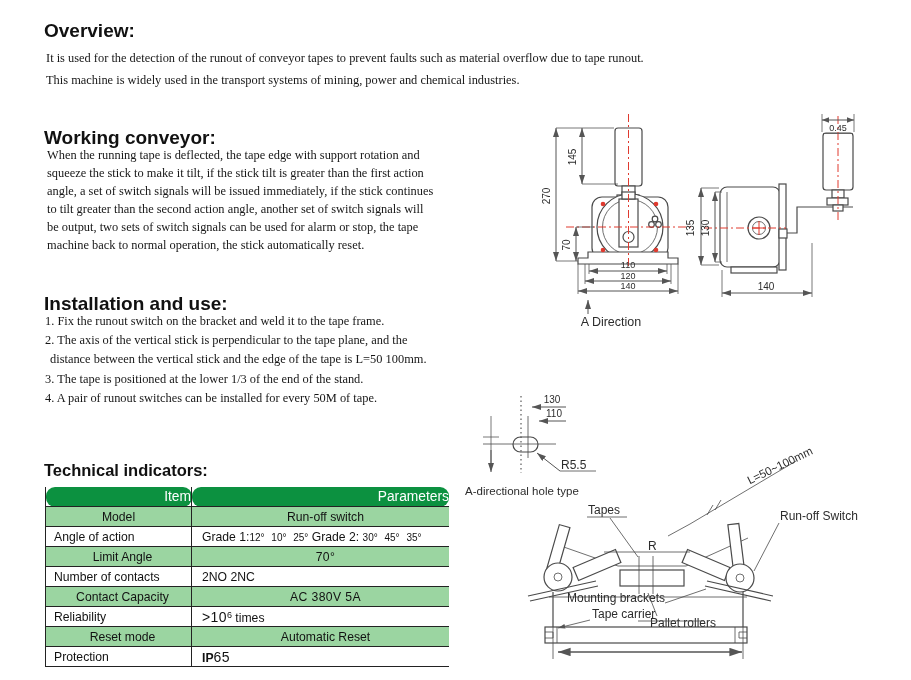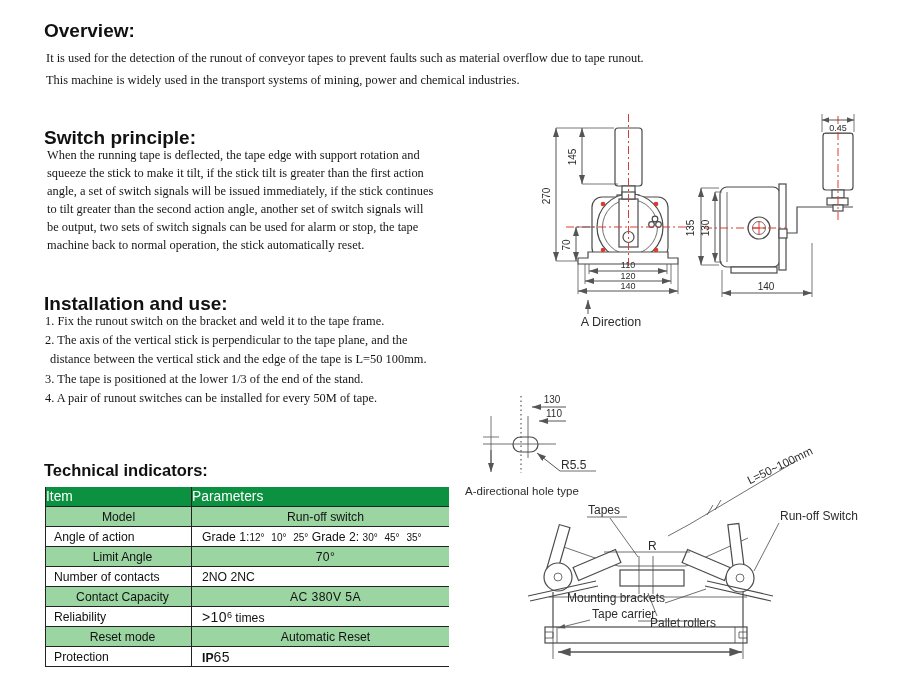--- a/index.html
+++ b/index.html
@@ -11,22 +11,22 @@
   .wpl{line-height:18px;}
   .inl{line-height:19.2px;}
   .indent{padding-left:5px;}
   
   #tech-table{position:absolute;left:45px;top:487px;border-collapse:collapse;table-layout:fixed;}
   #tech-table td,#tech-table th{height:19px;padding:0;font-weight:normal;vertical-align:middle;
       font-size:12.2px;color:#121212;border-bottom:1px solid #222;}
   #tech-table .c1{width:137px;border-left:1px solid #222;border-right:1px solid #222;
       padding-left:8px;text-align:left;}
   #tech-table .c2{width:247px;padding-left:10px;text-align:left;}
-  #tech-table tr.head td{background:var(--table-header-bg);color:#fff;text-align:left;
-      font-size:13.8px;padding-left:0;border-bottom:1px solid #222;}
+  #tech-table tr.head td{background:var(--table-header-bg);color:#fff;text-align:right;
+      font-size:13.8px;padding-left:0;border-bottom:1px solid #222;border-radius:9px;}
   #tech-table tr.g td{background:var(--table-row-green);text-align:center;}
   #tech-table .center{text-align:center;padding-left:0;}
   .sm11{font-size:14px;letter-spacing:.4px;}
   .degs{font-size:10px;word-spacing:4px;}
   sup.s6{font-size:9px;vertical-align:4px;}
   
   #drawings{position:absolute;left:440px;top:100px;width:471px;height:580px;}
   .part{fill:#fff;stroke:var(--line-gray);stroke-width:1.2;}
   .thin{fill:none;stroke:var(--line-gray);stroke-width:1.2;}
   .thin08{fill:none;stroke:var(--line-gray);stroke-width:.8;}
@@ -46,21 +46,21 @@
 <body>
 
 <div id="page">
 
   <div class="h1" style="left:44px;top:20px;">Overview:</div>
   <div style="position:absolute;left:46px;top:47px;">
     <div class="bodyline ovl">It is used for the detection of the runout of conveyor tapes to prevent faults such as material overflow due to tape runout.</div>
     <div class="bodyline ovl">This machine is widely used in the transport systems of mining, power and chemical industries.</div>
   </div>
 
-  <div class="h1" style="left:44px;top:127px;">Switch principle:</div>
+  <div class="h1" style="left:44px;top:127px;">Working conveyor:</div>
   <div style="position:absolute;left:47px;top:146px;">
     <div class="bodyline wpl">When the running tape is deflected, the tape edge with support rotation and</div>
     <div class="bodyline wpl">squeeze the stick to make it tilt, if the stick tilt is greater than the first action</div>
     <div class="bodyline wpl">angle, a set of switch signals will be issued immediately, if the stick continues</div>
     <div class="bodyline wpl">to tilt greater than the second action angle, another set of switch signals will</div>
     <div class="bodyline wpl">be output, two sets of switch signals can be used for alarm or stop, the tape</div>
     <div class="bodyline wpl">machine back to normal operation, the stick automatically reset.</div>
   </div>
 
   <div class="h1" style="left:44px;top:293px;">Installation and use:</div>

